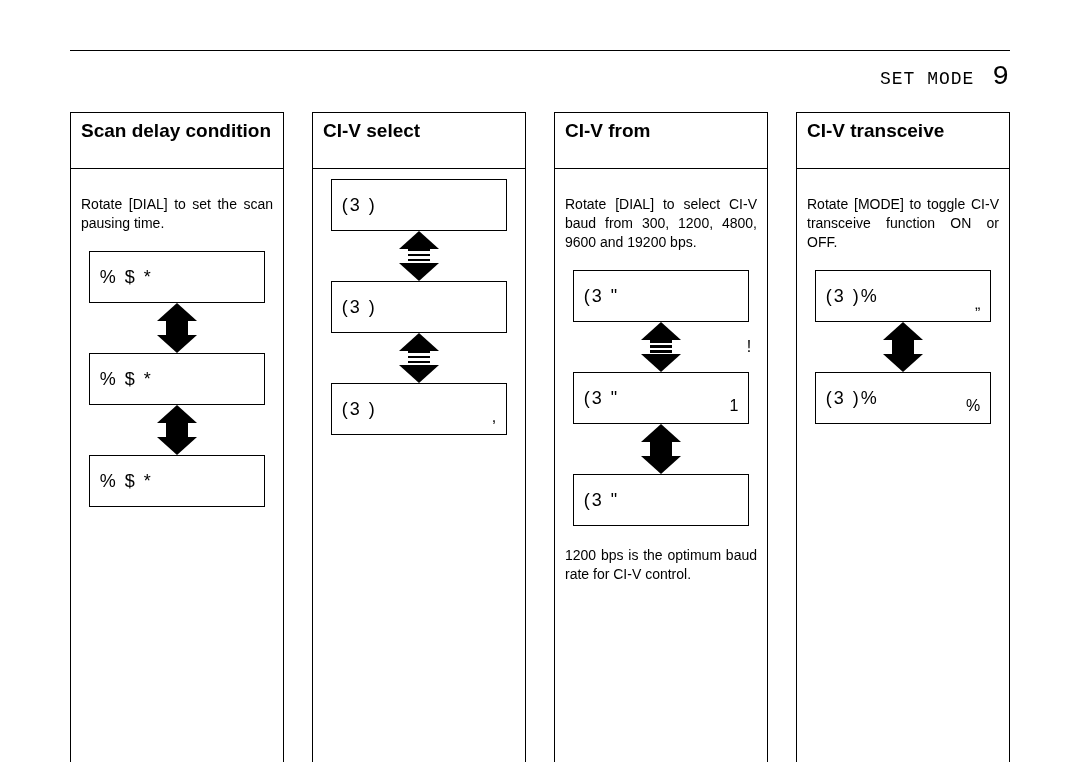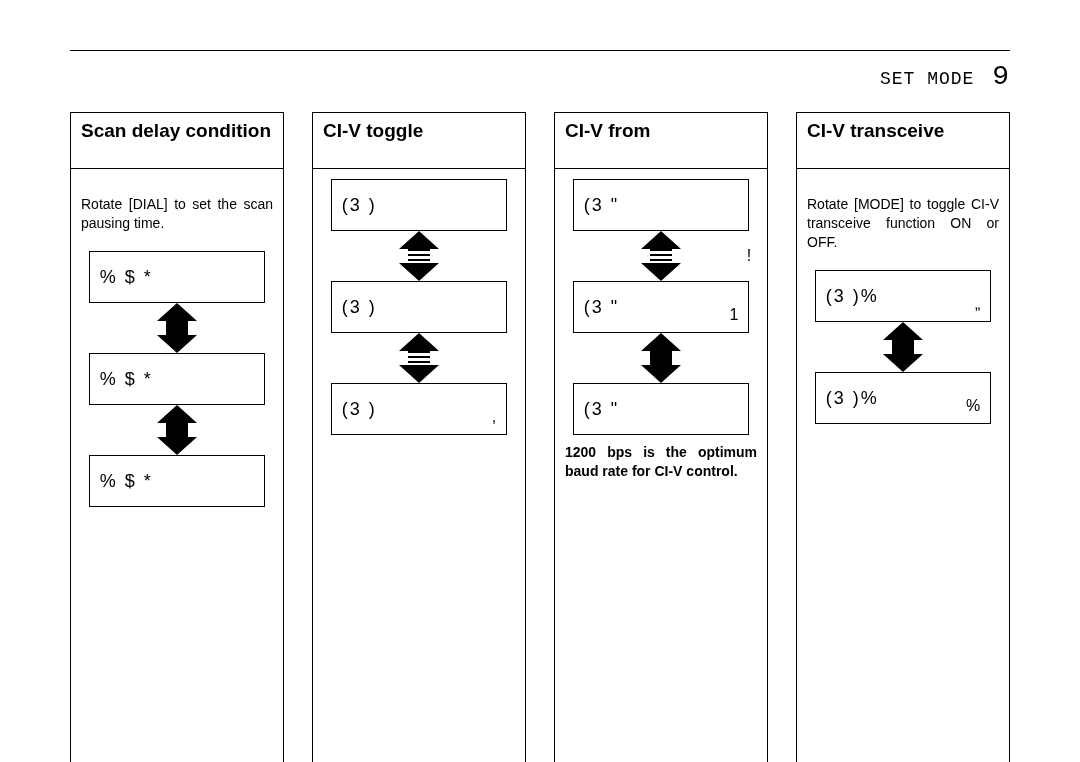--- a/index.html
+++ b/index.html
@@ -47,21 +47,21 @@
     }
     .col-body {
       padding: 10px 10px;
       font-size: 14px;
       line-height: 1.35;
       flex: 1;
       display: flex;
       flex-direction: column;
     }
     .desc { text-align: justify; margin-bottom: 18px; margin-top: 16px; }
-    .note { text-align: justify; margin-top: 8px; font-size: 14px; font-weight: bold; }
+    .note { text-align: justify; margin-top: 20px; font-size: 14px; }
     .opt-stack { display: flex; flex-direction: column; align-items: center; gap: 0; }
     .opt-box {
       border: 1.5px solid #000;
       width: 92%;
       height: 52px;
       display: flex;
       align-items: center;
       padding: 0 10px;
       font-size: 18px;
       position: relative;
@@ -128,21 +128,21 @@
           </div>
           <div class="opt-box">
             <span class="lbl">% $ *</span>
             <span class="rv"></span>
           </div>
         </div>
       </div>
     </div>
 
     <div class="col">
-      <div class="col-title">CI-V toggle</div>
+      <div class="col-title">CI-V select</div>
       <div class="col-body">
         <div class="opt-stack">
           <div class="opt-box">
             <span class="lbl">(3  )</span>
             <span class="rv"></span>
           </div>
           <div class="arrow-wrap">
             <div class="arrow-solid-up"></div>
               <div class="arrow-body-stripe"></div>
               <div class="arrow-solid-down"></div>
@@ -160,20 +160,21 @@
             <span class="lbl">(3  )</span>
             <span class="rv">,</span>
           </div>
         </div>
       </div>
     </div>
 
     <div class="col">
       <div class="col-title">CI-V from</div>
       <div class="col-body">
+        <div class="desc">Rotate [DIAL] to select CI-V baud from 300, 1200, 4800, 9600 and 19200 bps.</div>
         <div class="opt-stack">
           <div class="opt-box">
             <span class="lbl">(3  "</span>
             <span class="rv"></span>
           </div>
           <div class="arrow-wrap" style="width:92%;">
             <span class="side-label">!</span>
             <div class="arrow-solid-up"></div>
               <div class="arrow-body-stripe"></div>
               <div class="arrow-solid-down"></div>

